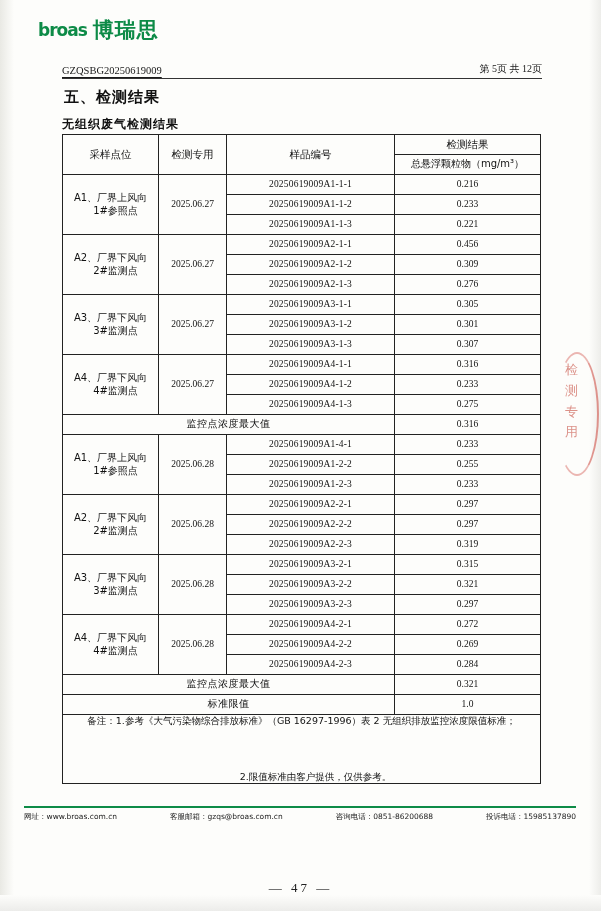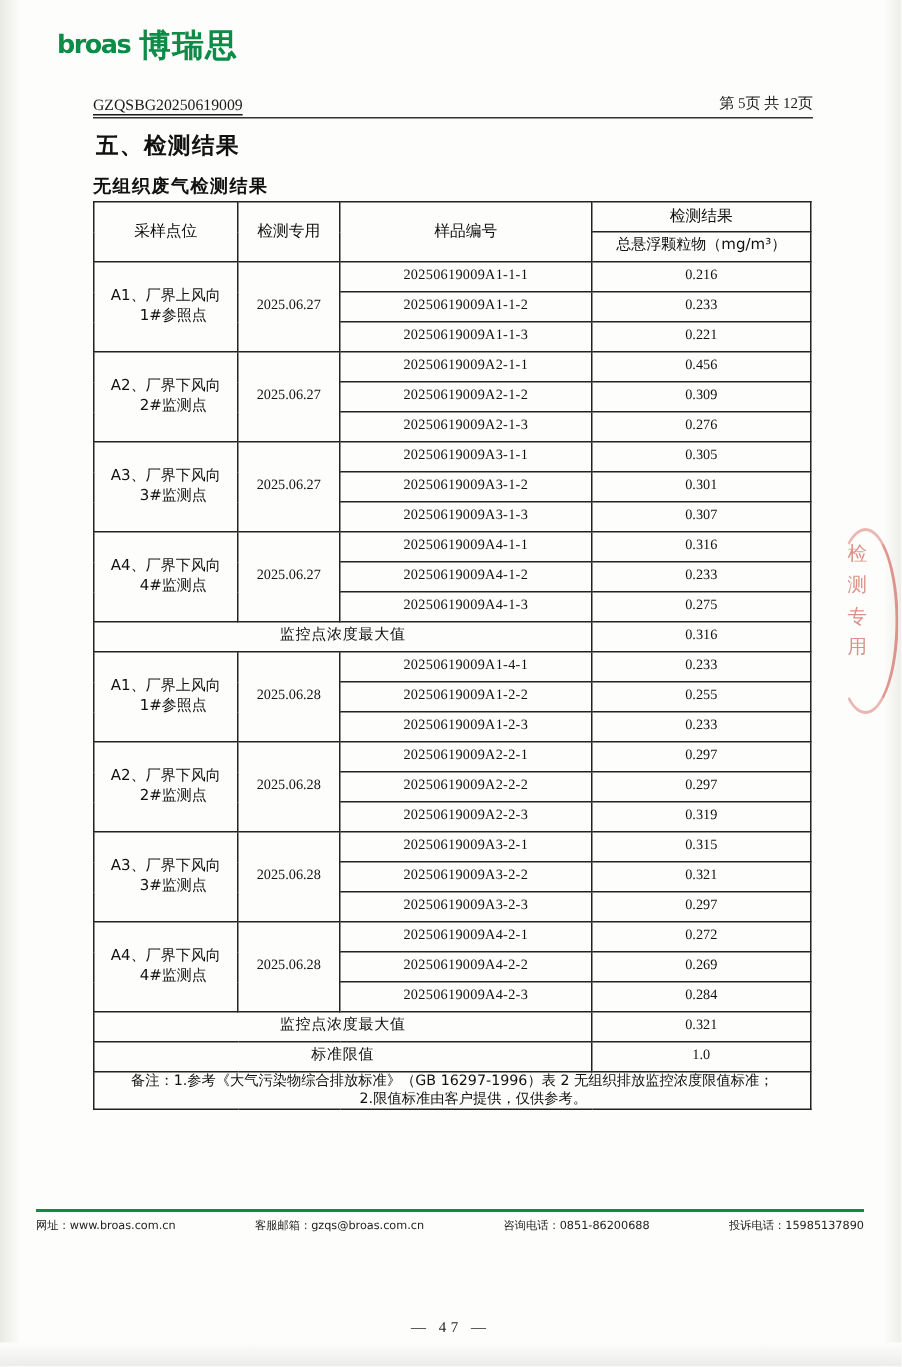--- a/index.html
+++ b/index.html
@@ -174,21 +174,21 @@
   }
   .note-cell {
     text-align: left;
     padding: 3px 6px 4px 6px;
     font-size: 9.5px;
     font-family: "DejaVu Sans", sans-serif;
     line-height: 1.6;
     height: auto;
   }
   .note-cell .nl { display: block; }
-  .note-cell .nl.indent { padding-left: 28px; }
+  .note-cell .nl.indent { padding-left: 28px; margin-top: 44px; }
 
   
   .seal {
     position: absolute;
     right: 10px; top: 360px;
     width: 26px; height: 96px;
     opacity: 0.55;
     font-family: "DejaVu Sans", sans-serif;
     font-size: 13px;
     color: #c0392b;
@@ -222,21 +222,21 @@
     justify-content: space-between;
     font-size: 7.5px;
     font-family: "DejaVu Sans", sans-serif;
     color: #222;
   }
   .page-number {
     position: absolute;
     left: 0; top: 880px;
     width: 601px;
     text-align: center;
-    font-size: 10px;
+    font-size: 13px;
     font-family: "Liberation Serif", serif;
     color: #222;
     letter-spacing: 3px;
   }
 </style>
 </head>
 <body>
 
 <div class="page">
   <div class="edge-left"></div>

